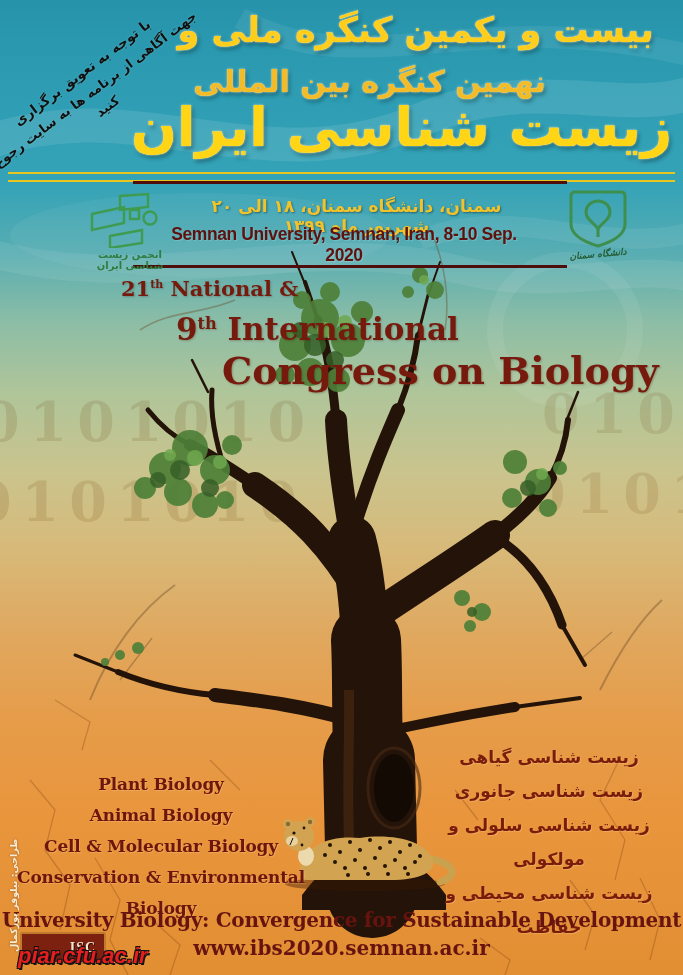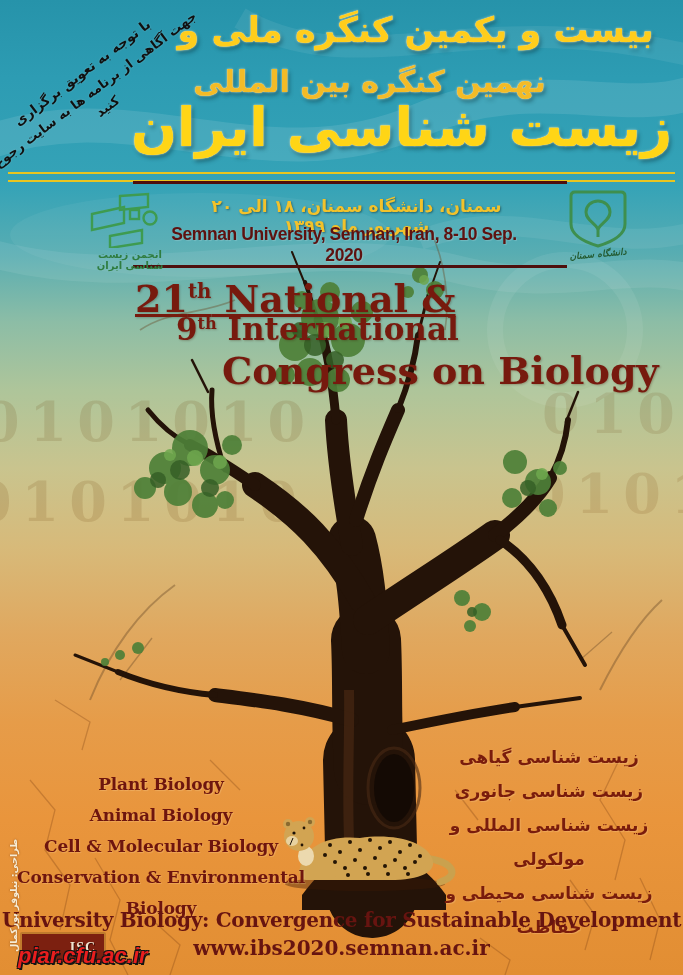--- a/index.html
+++ b/index.html
@@ -46,21 +46,21 @@
   .logo-wrap{text-align:center;}
   .logo-society{left:84px;top:192px;width:92px;}
   .logo-univ{left:552px;top:190px;width:92px;}
   .logo-cap{font-size:10px;font-weight:bold;color:#2f7d40;margin-top:1px;direction:rtl;}
   .logo-cap-univ{font-size:9px;color:#245c33;font-style:italic;transform:rotate(-5deg);}
 
   
   .ten{font-family:"DejaVu Serif",serif;font-weight:bold;color:#771a0e;white-space:nowrap;
     text-shadow:1px 1px 2px rgba(60,20,5,.25);}
   .ten sup{font-size:.52em;}
-  .ten1{left:135px;top:276px;font-size:38px;text-decoration:underline;}
+  .ten1{left:121px;top:276px;font-size:21px;}
   .ten2{left:176px;top:311px;font-size:31px;}
   .ten3{left:222px;top:348px;font-size:38px;}
 
   
   .bin{font-family:"DejaVu Serif",serif;font-weight:bold;font-size:54px;letter-spacing:10px;
     white-space:nowrap;pointer-events:none;}
   .binL1{left:-18px;top:390px;color:rgba(125,100,50,.20);}
   .binL2{left:-26px;top:470px;color:rgba(135,95,40,.20);}
   .binR1{left:542px;top:382px;color:rgba(125,100,50,.18);}
   .binR2{left:528px;top:462px;color:rgba(140,95,40,.18);}
@@ -319,21 +319,21 @@
 
   <div class="abs topics-en">
     <div>Plant Biology</div>
     <div>Animal Biology</div>
     <div>Cell &amp; Molecular Biology</div>
     <div>Conservation &amp; Environmental Biology</div>
   </div>
   <div class="abs topics-fa">
     <div>زیست شناسی گیاهی</div>
     <div>زیست شناسی جانوری</div>
-    <div>زیست شناسی المللی و مولکولی</div>
+    <div>زیست شناسی سلولی و مولکولی</div>
     <div>زیست شناسی محیطی و حفاظت</div>
   </div>
 
   <div class="abs slogan-en">University Biology: Convergence for Sustainable Development</div>
   <div class="abs website">www.ibs2020.semnan.ac.ir</div>
 
   <div class="abs designer">طراحی: نیلوفر پورکمال</div>
   <div class="abs isc">ISC</div>
   <div class="abs watermark">piar.cfu.ac.ir</div>
 

